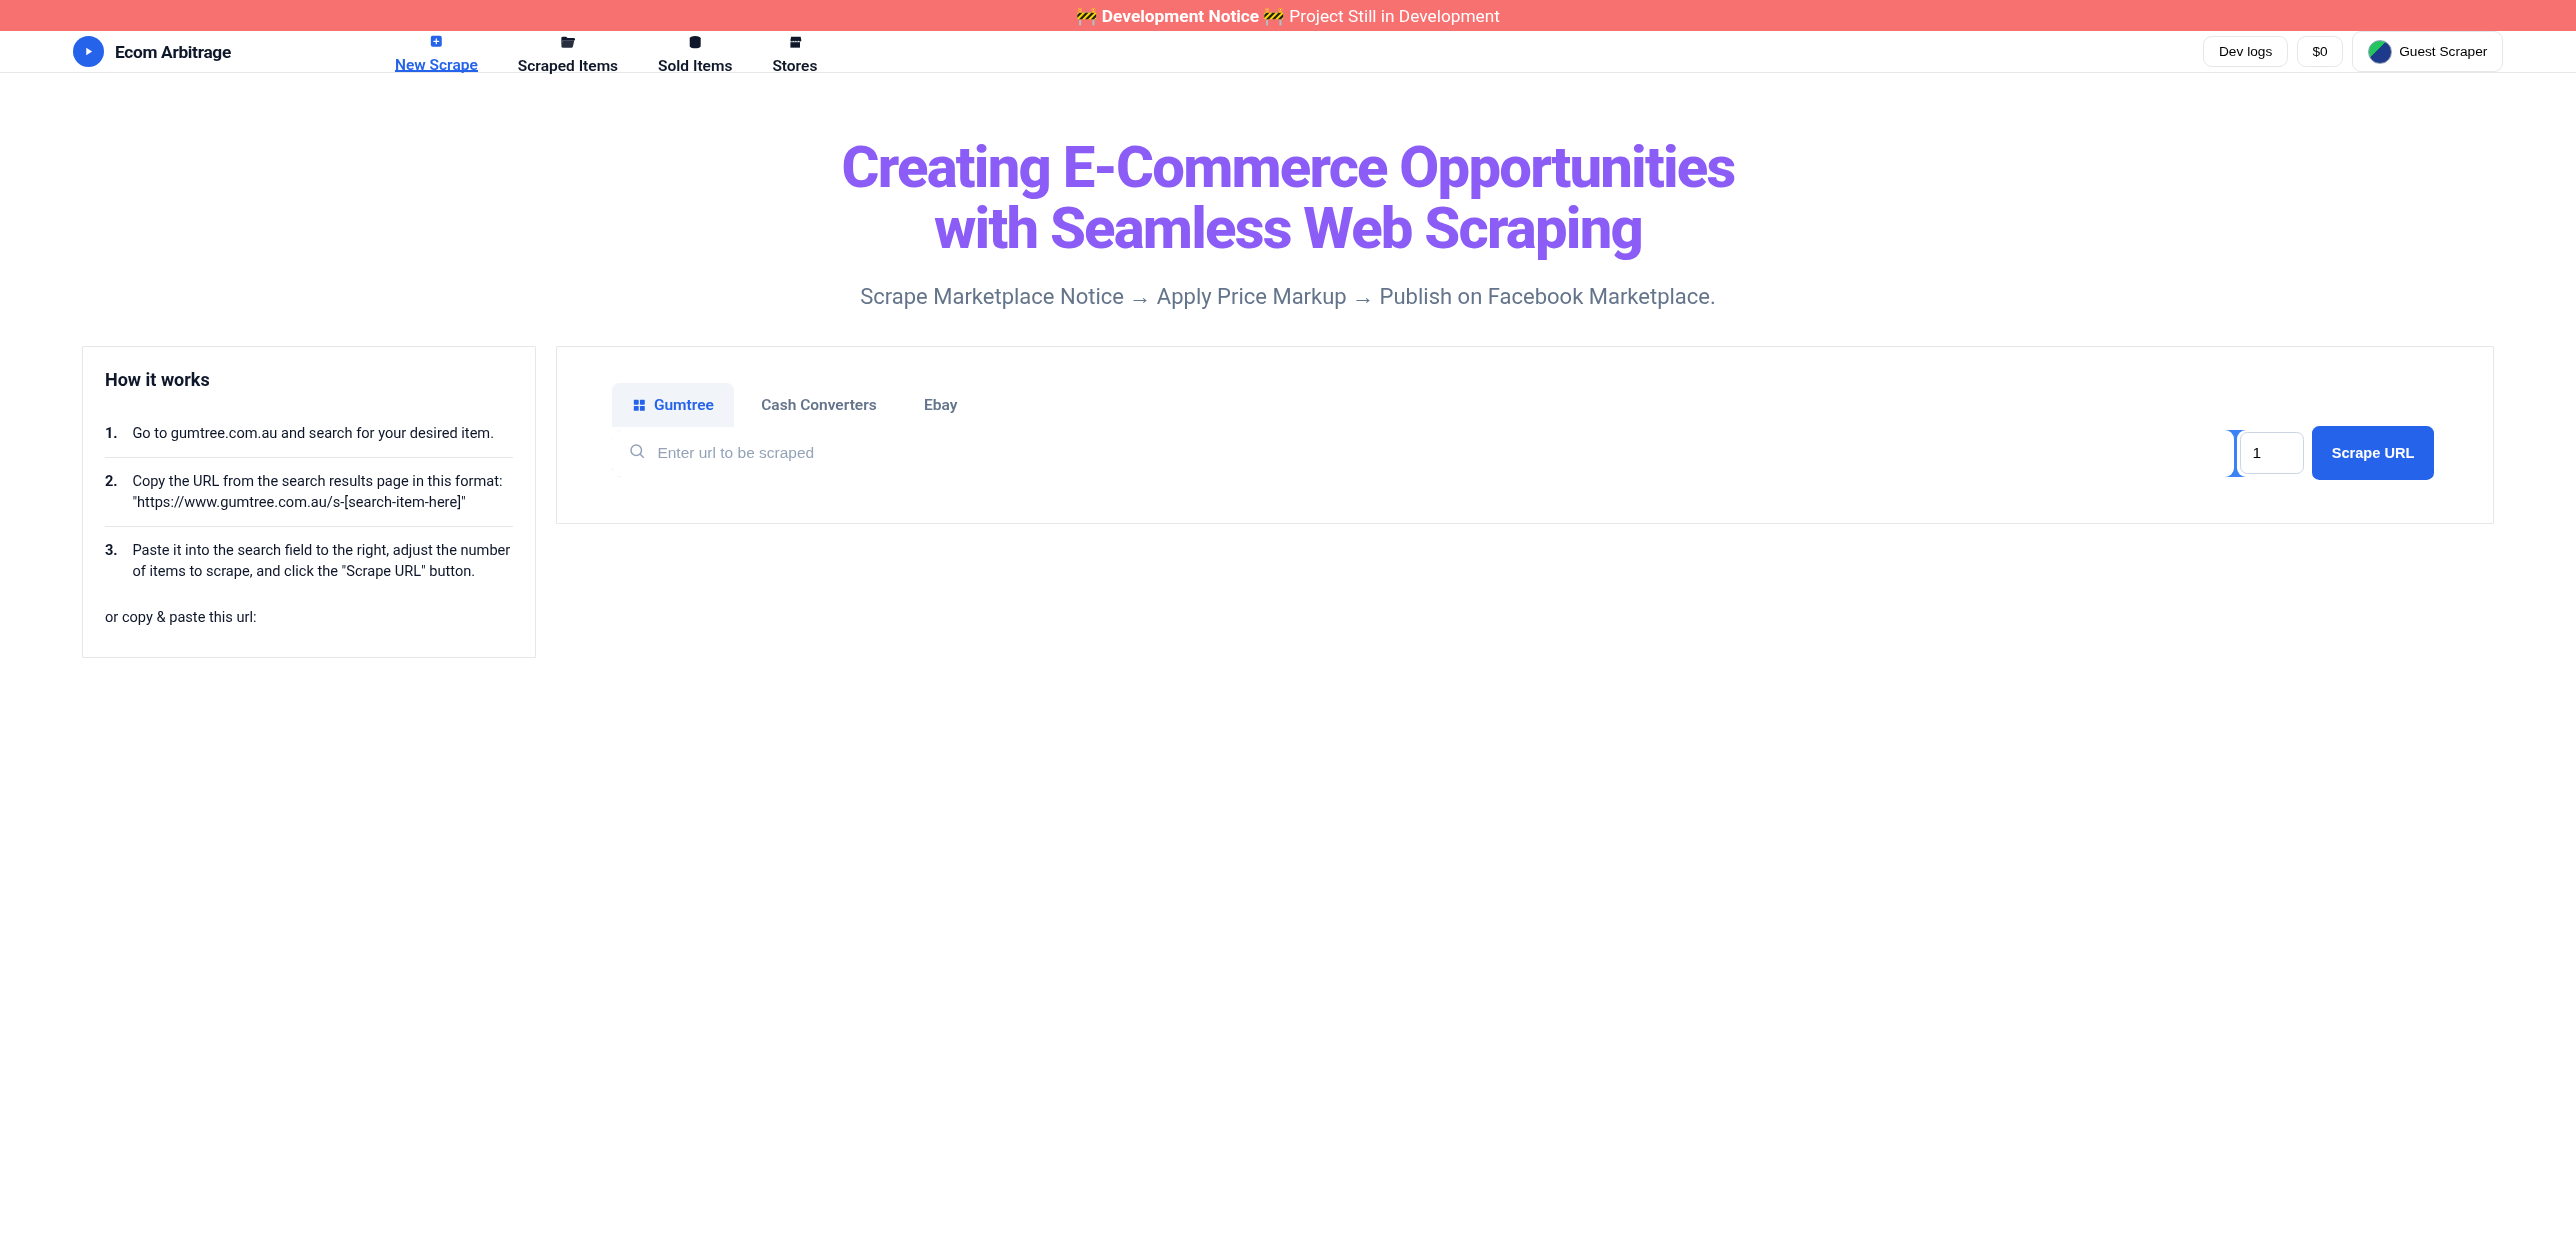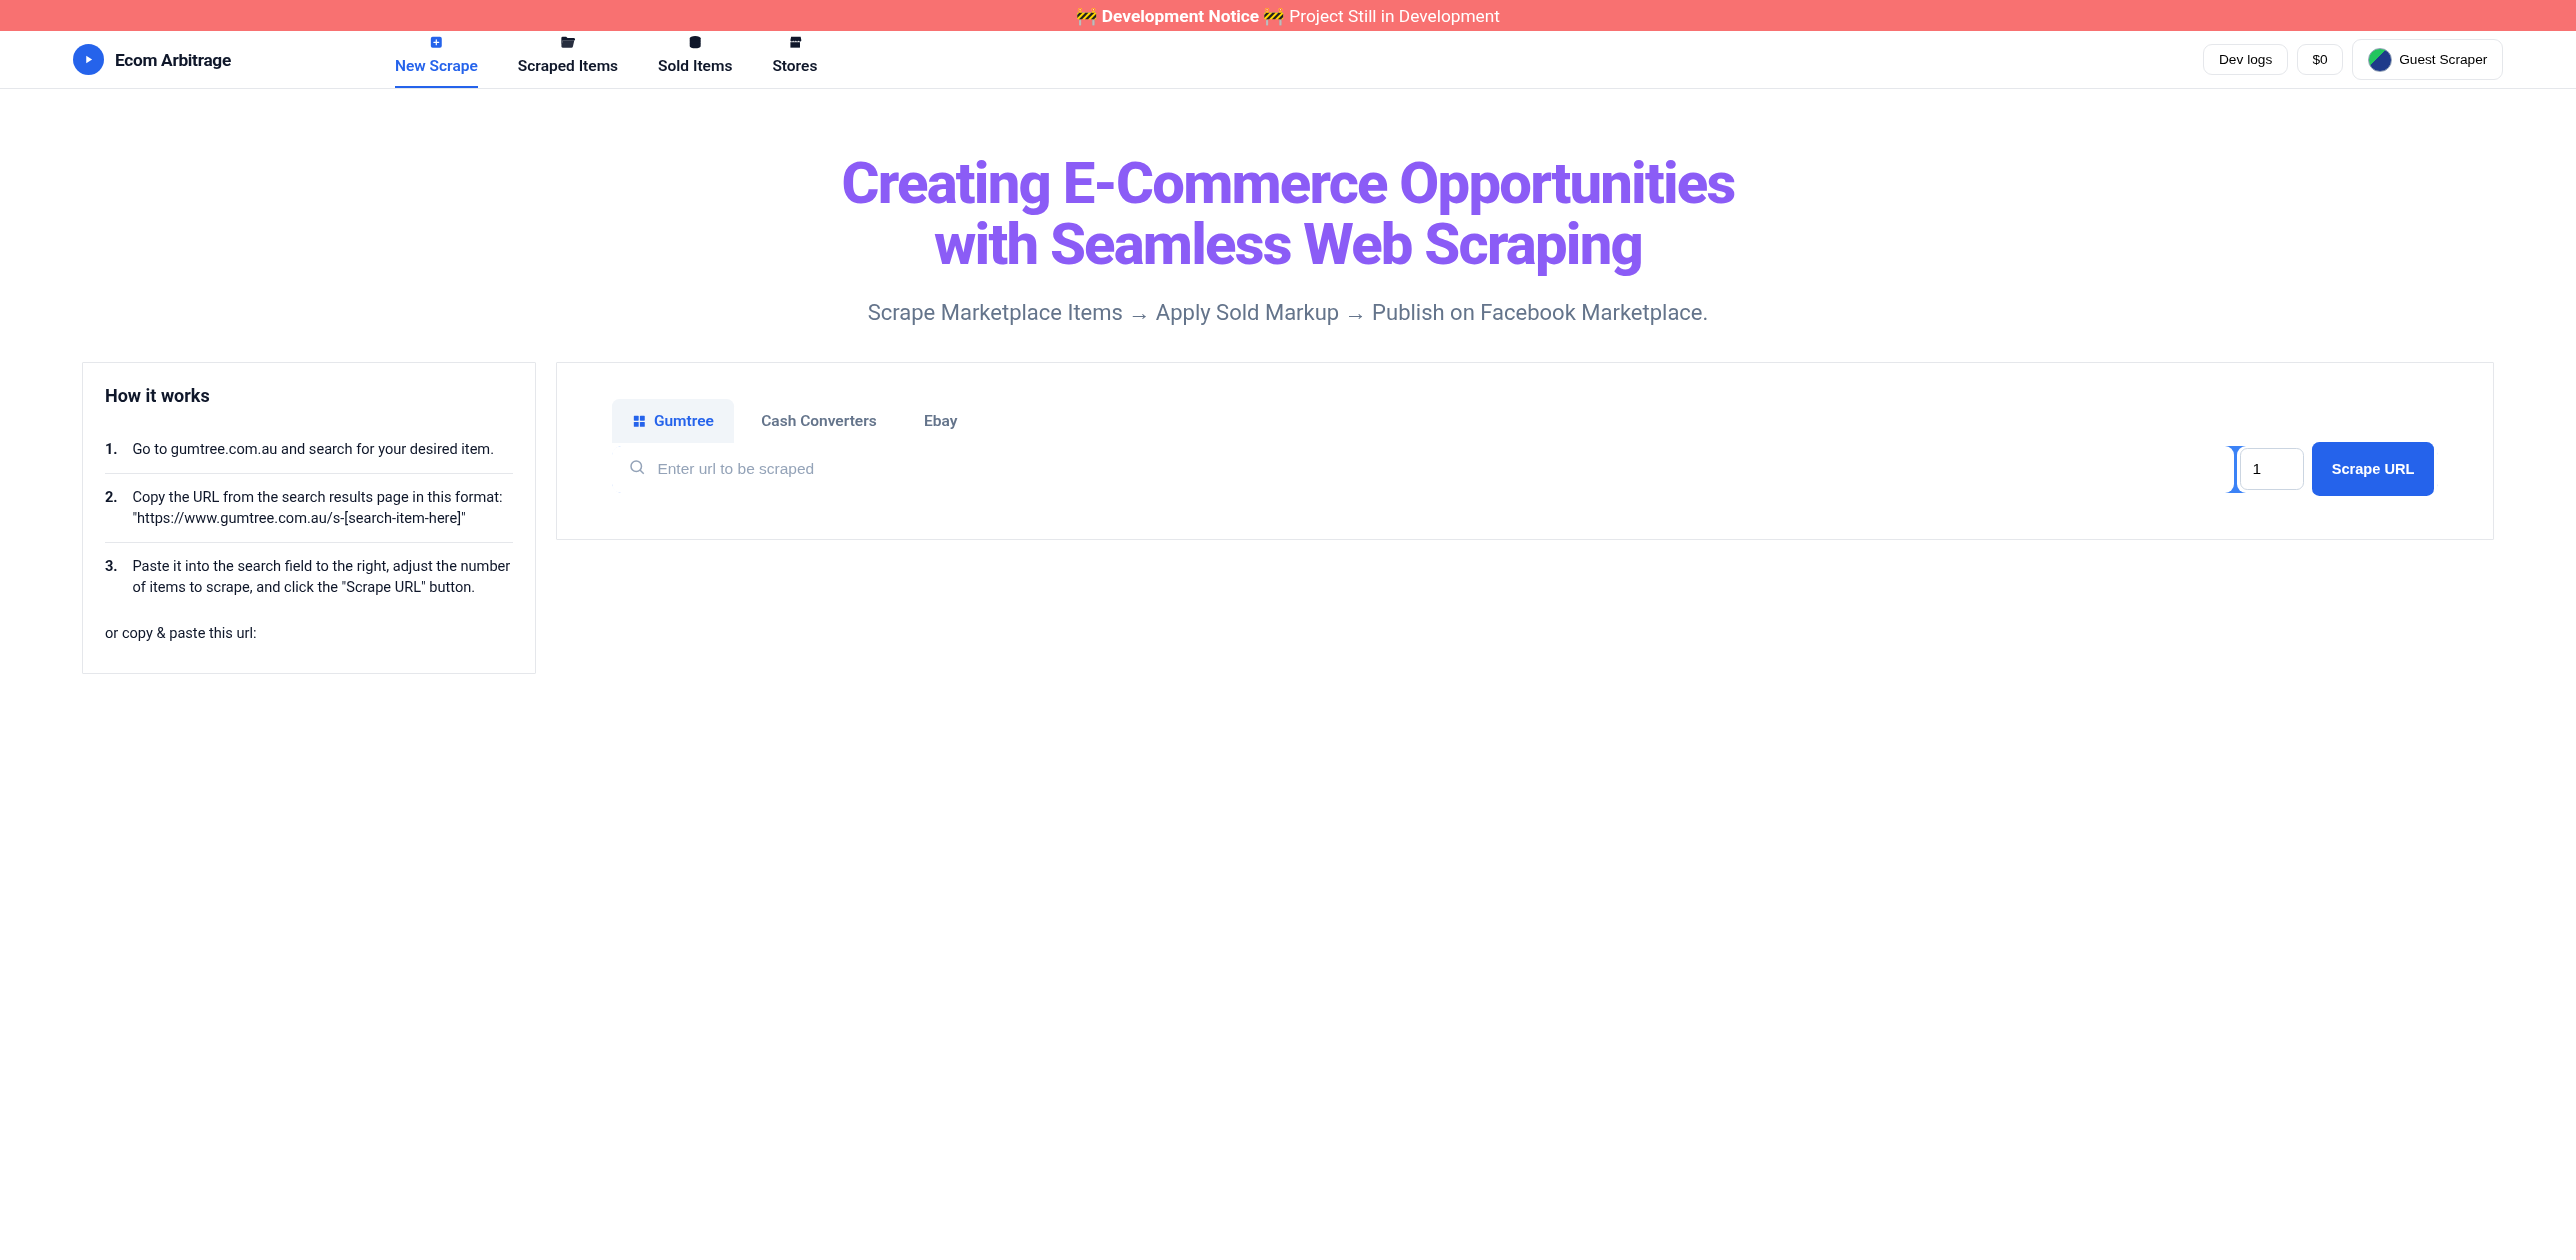--- a/index.html
+++ b/index.html
@@ -11,21 +11,21 @@
       text-align: center;
       padding: 5.5px 0;
       font-size: 17.3px;
     }
     .banner .bold { font-weight: 700; margin-top: 16px; }
     
     .header {
       display: flex;
       align-items: center;
       padding: 0 73px;
-      height: 58px;
+      height: 42px;
       border-bottom: 0.9px solid #e5e7eb;
     }
     .logo-wrap { display: flex; align-items: center; gap: 11px; }
     .logo-circle {
       width: 31px; height: 31px; border-radius: 50%;
       background: #2563eb; display: flex; align-items: center; justify-content: center;
     }
     .logo-title { font-weight: 700; font-size: 17.3px; letter-spacing: -0.3px; }
     
     .nav { display: flex; gap: 40px; margin-left: 164px; height: 100%; align-items: center; }
@@ -189,21 +189,21 @@
       <span>Guest Scraper</span>
     </button>
   </div>
 </header>
 
 <section class="hero">
   <h1>
     <span>Creating E-Commerce Opportunities</span><br>
     <span>with Seamless Web Scraping</span>
   </h1>
-  <p class="sub">Scrape Marketplace Items → Apply Sold Markup → Publish on Facebook Marketplace.</p>
+  <p class="sub">Scrape Marketplace Notice → Apply Price Markup → Publish on Facebook Marketplace.</p>
 </section>
 
 <div class="content">
   <div class="card card-left">
     <h3>How it works</h3>
     <ol class="steps">
       <li>
         <span class="num">1.</span>
         <span>Go to gumtree.com.au and search for your desired item.</span>
       </li>

